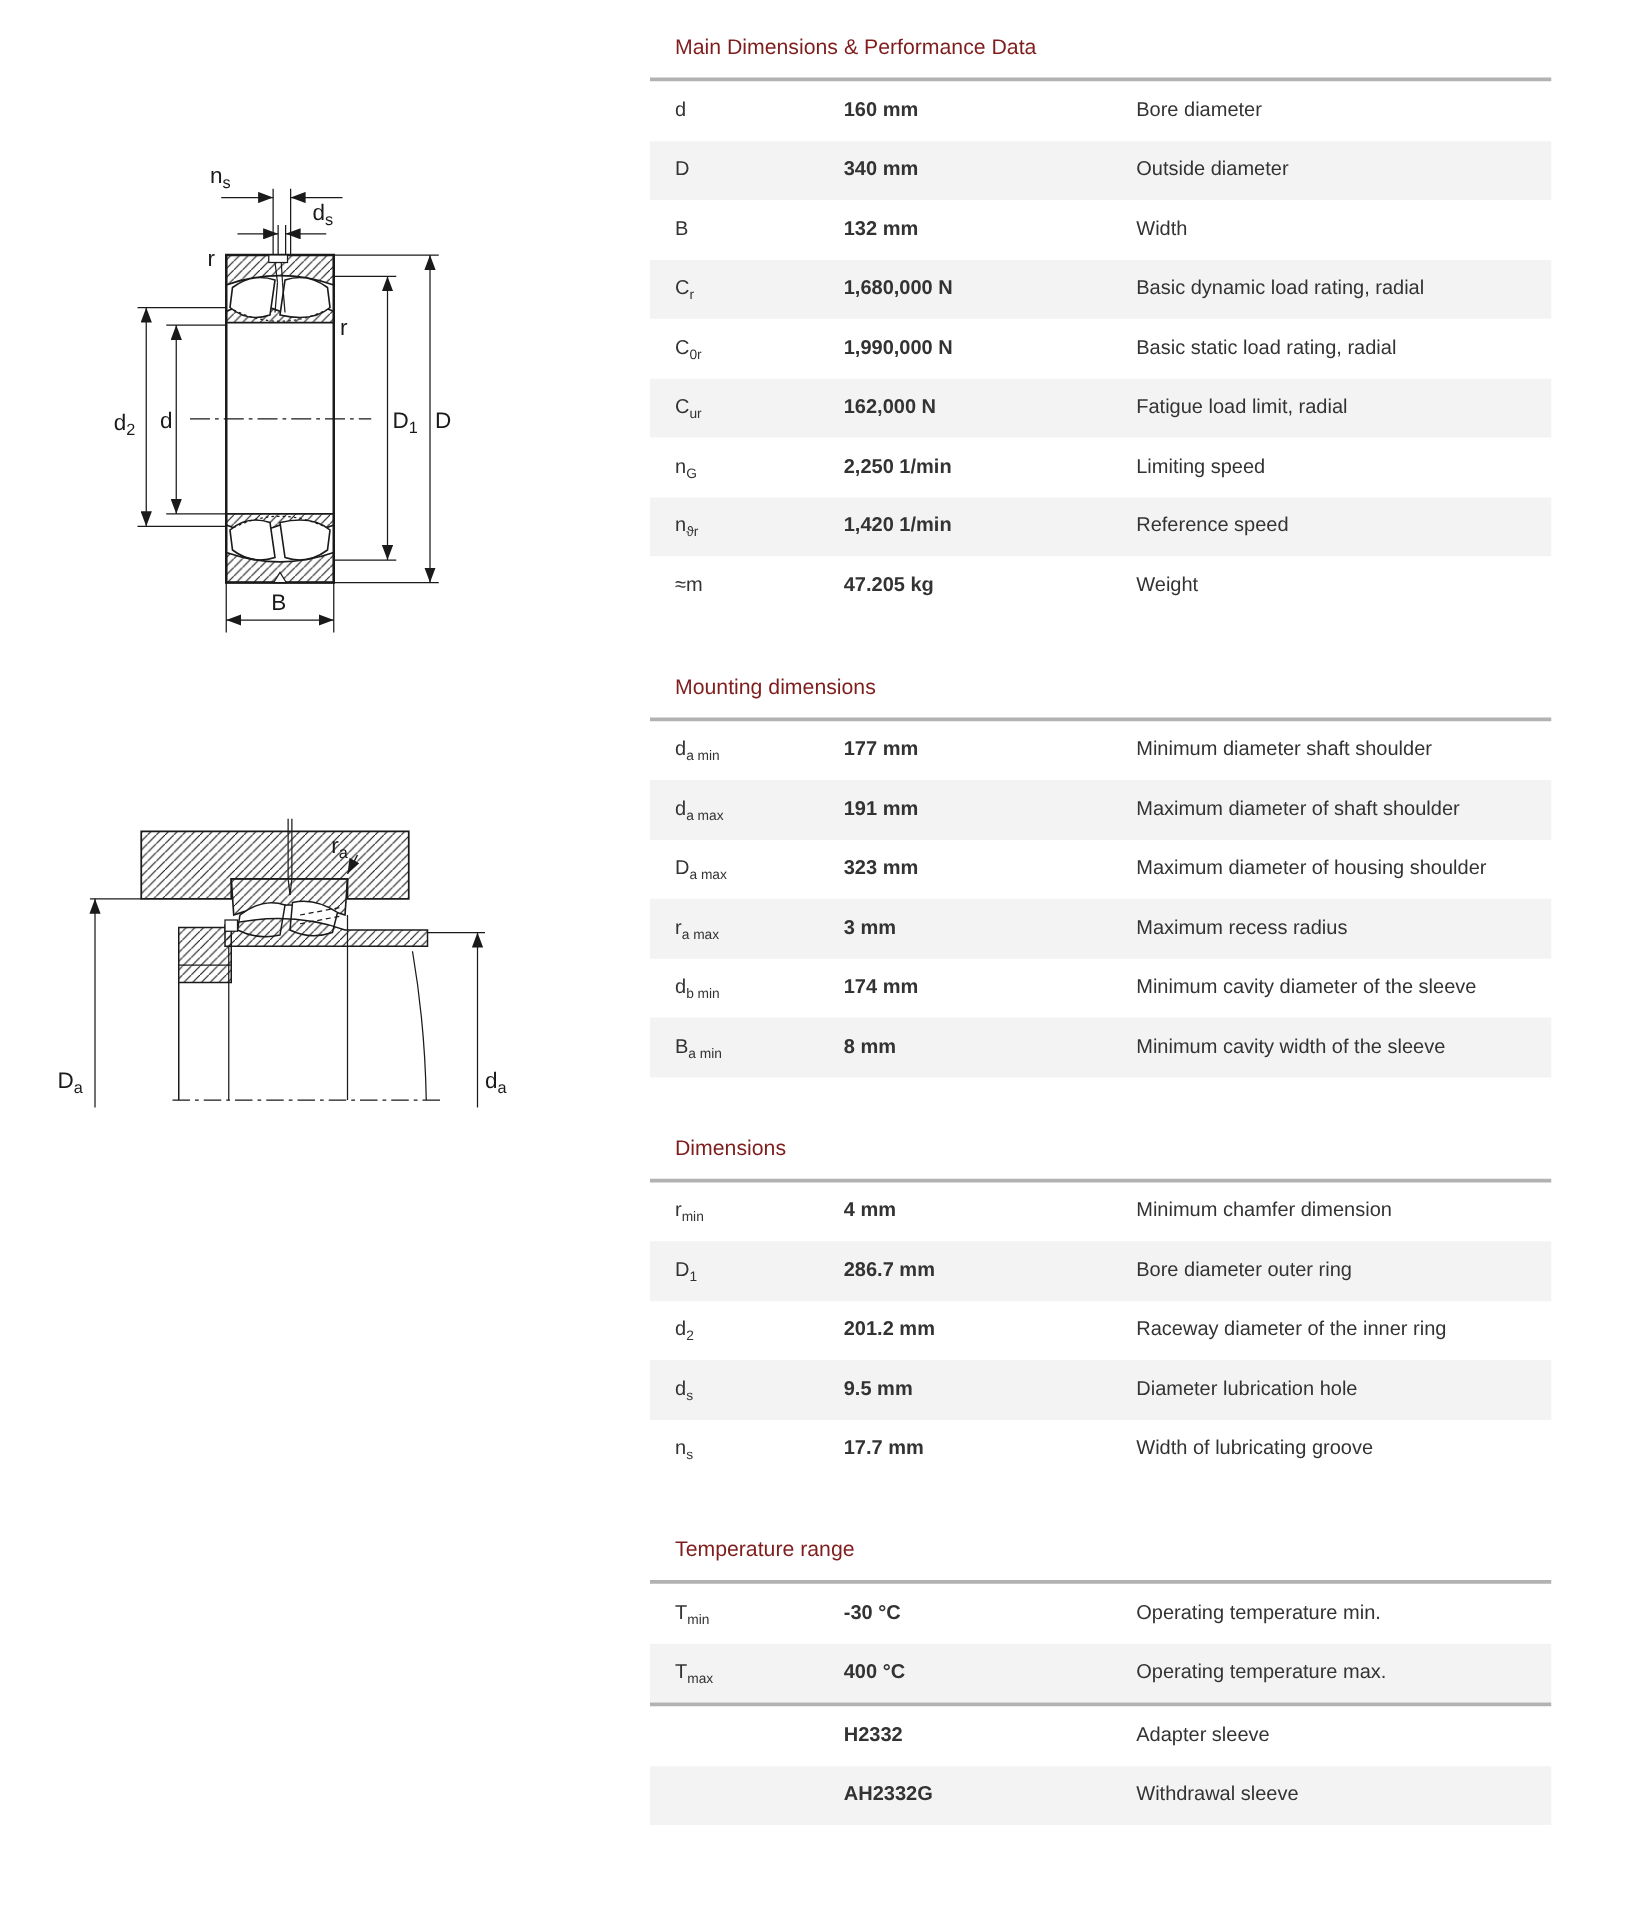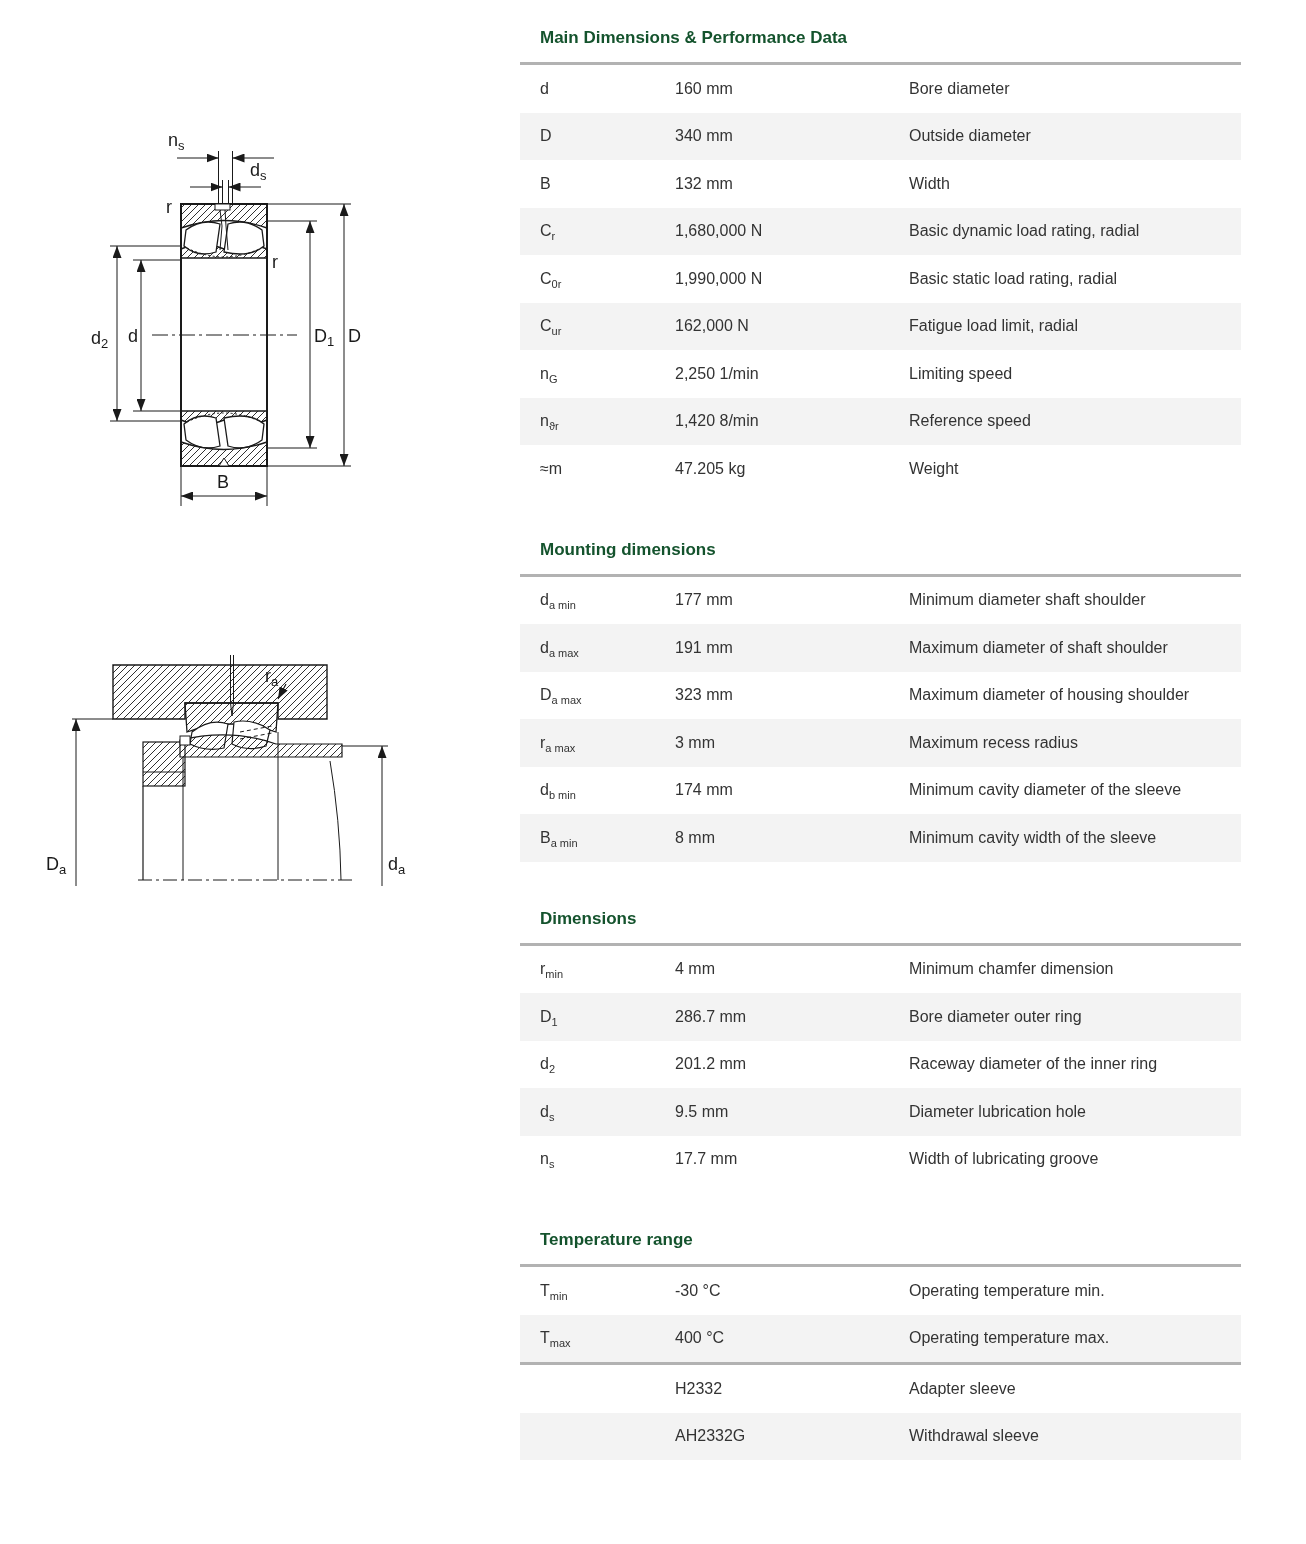--- a/index.html
+++ b/index.html
@@ -6,27 +6,27 @@
   .page{position:relative;width:1306px;height:1544px;overflow:hidden;background:#ffffff;
         font-family:"Liberation Sans","DejaVu Sans",sans-serif;color:#333333;}
   
   .drawing{position:absolute;}
   #drawing1{left:40px;top:118px;}
   #drawing2{left:20px;top:640px;text-align:center;}
   svg text{font-family:"Liberation Sans","DejaVu Sans",sans-serif;fill:#1a1a1a;font-size:18px;}
   svg .sub{font-size:13px;}
   
   .content{position:absolute;left:520px;top:28px;width:721px;}
-  .section-title{font-size:17px;font-weight:700;color:#14532d;margin:47px 0 14px 20px;line-height:20px;}
+  .section-title{font-size:17px;font-weight:400;color:#7f1d1d;margin:47px 0 14px 20px;line-height:20px;}
   section:first-child .section-title{margin-top:0;}
   .tbl{border-top:3px solid #b2b2b2;}
   .row{display:flex;align-items:center;height:47.5px;font-size:16px;color:#333333;}
   .row.alt{background:#f3f3f3;}
   .c1{width:155px;padding-left:20px;box-sizing:border-box;white-space:nowrap;}
-  .c2{width:193px;white-space:nowrap;}
+  .c2{width:193px;white-space:nowrap;font-weight:bold;}
   .c3{flex:1;white-space:nowrap;margin-left:41px;}
   .c1 sub{font-size:11px;line-height:0;}
 </style>
 </head>
 <body>
 
 <div class="page">
 
   <div class="drawing" id="drawing1">
     <svg width="440" height="420" viewBox="0 0 440 420">
@@ -184,21 +184,21 @@
             <div class="c2">162,000 N</div>
             <div class="c3">Fatigue load limit, radial</div>
           </div>
           <div class="row">
             <div class="c1"><span>n</span><sub>G</sub></div>
             <div class="c2">2,250 1/min</div>
             <div class="c3">Limiting speed</div>
           </div>
           <div class="row alt">
             <div class="c1"><span>n</span><sub>ϑr</sub></div>
-            <div class="c2">1,420 8/min</div>
+            <div class="c2">1,420 1/min</div>
             <div class="c3">Reference speed</div>
           </div>
           <div class="row">
             <div class="c1"><span>≈m</span></div>
             <div class="c2">47.205 kg</div>
             <div class="c3">Weight</div>
           </div>
         </div>
       </section>
       <section>

